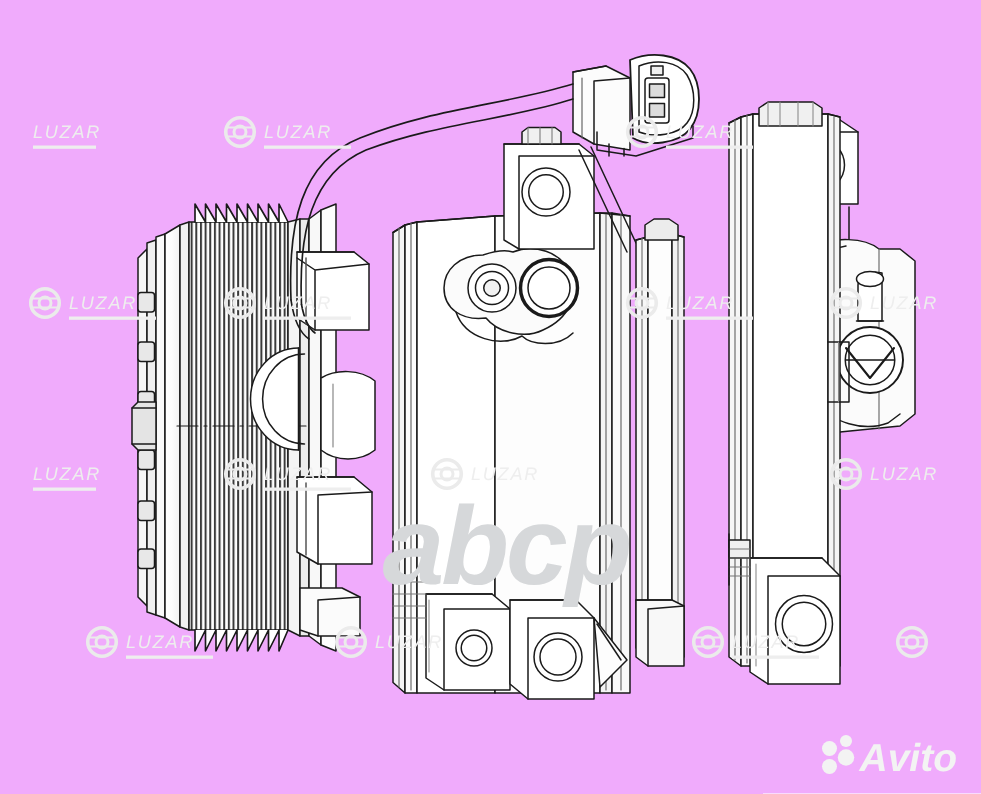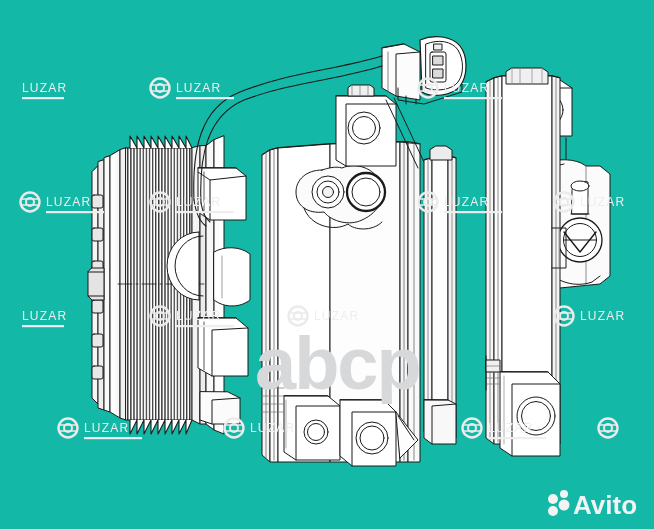--- a/index.html
+++ b/index.html
@@ -1,17 +1,17 @@
 <!DOCTYPE html>
 <html><head>
 <meta charset="utf-8">
 <style>
   html,body{margin:0;padding:0;background:#ffffff;}
   body{font-family:"Liberation Sans", sans-serif;}
-  #page{position:relative;width:654px;height:529px;background:#14b8a6;overflow:hidden;}
+  #page{position:relative;width:654px;height:529px;background:#f0abfc;overflow:hidden;font-style:italic;}
   #drawing{position:absolute;left:0;top:0;width:654px;height:529px;}
   .wm-tile{position:absolute;left:0;top:0;width:654px;height:529px;pointer-events:none;}
   #abcp{position:absolute;left:253px;top:327px;width:170px;height:80px;pointer-events:none;}
   #avito{position:absolute;left:545px;top:485px;width:100px;height:40px;pointer-events:none;}
 </style>
 </head>
 <body>
 
 <div id="page">
 

